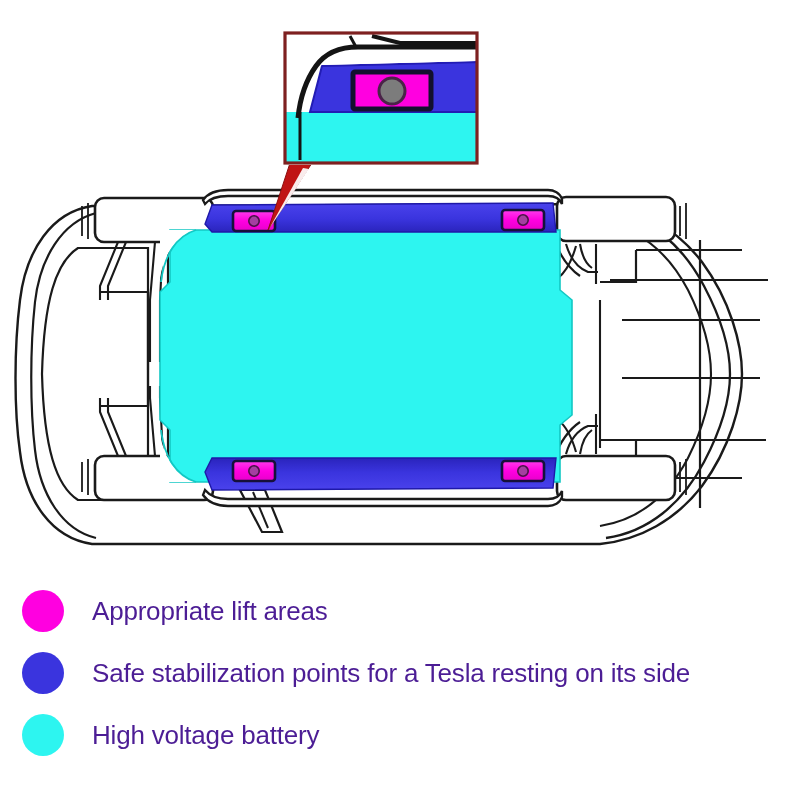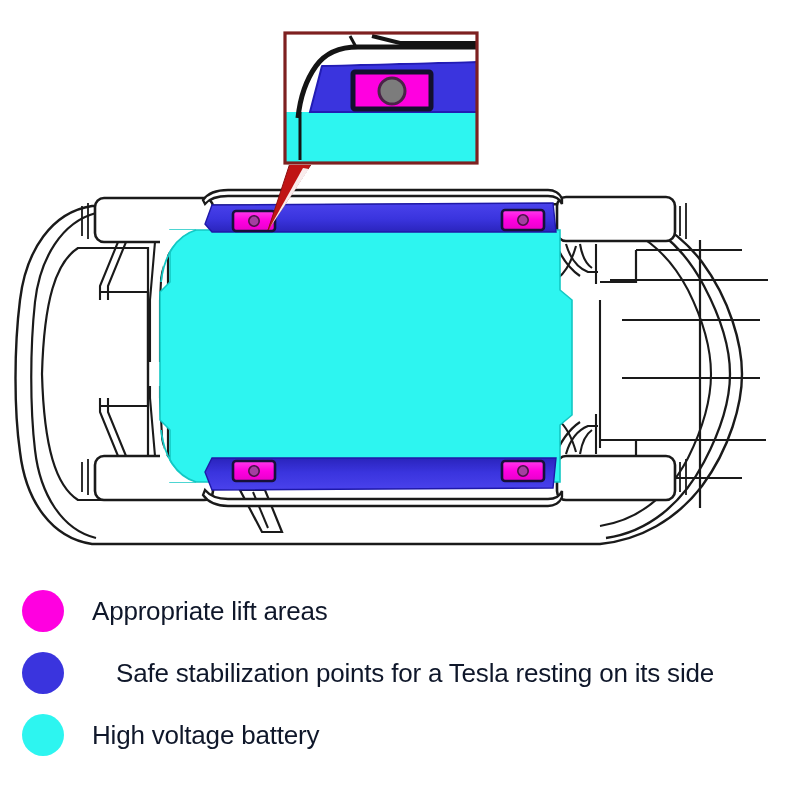--- a/index.html
+++ b/index.html
@@ -41,34 +41,34 @@
     height: 200px;
   }
   .legend-row {
     position: absolute;
     left: 22px;
     height: 46px;
     display: flex;
     align-items: center;
   }
   .legend-row.r0 { top: 0px; }
-  .legend-row.r1 { top: 62px; gap: 24px; }
+  .legend-row.r1 { top: 62px; }
   .legend-row.r2 { top: 124px; align-items: center; }
 
   .legend-swatch {
     width: 42px;
     height: 42px;
     border-radius: 50%;
     flex: 0 0 auto;
   }
   .legend-label {
     margin-left: 28px;
     font-size: 26px;
     line-height: 30px;
-    color: #0f172a;
+    color: #4c1d95;
     font-family: "Liberation Sans", sans-serif;
     font-stretch: condensed;
     letter-spacing: -0.2px;
     white-space: nowrap;
   }
 </style>
 </head>
 <body>
 
 <div id="diagram-root">

